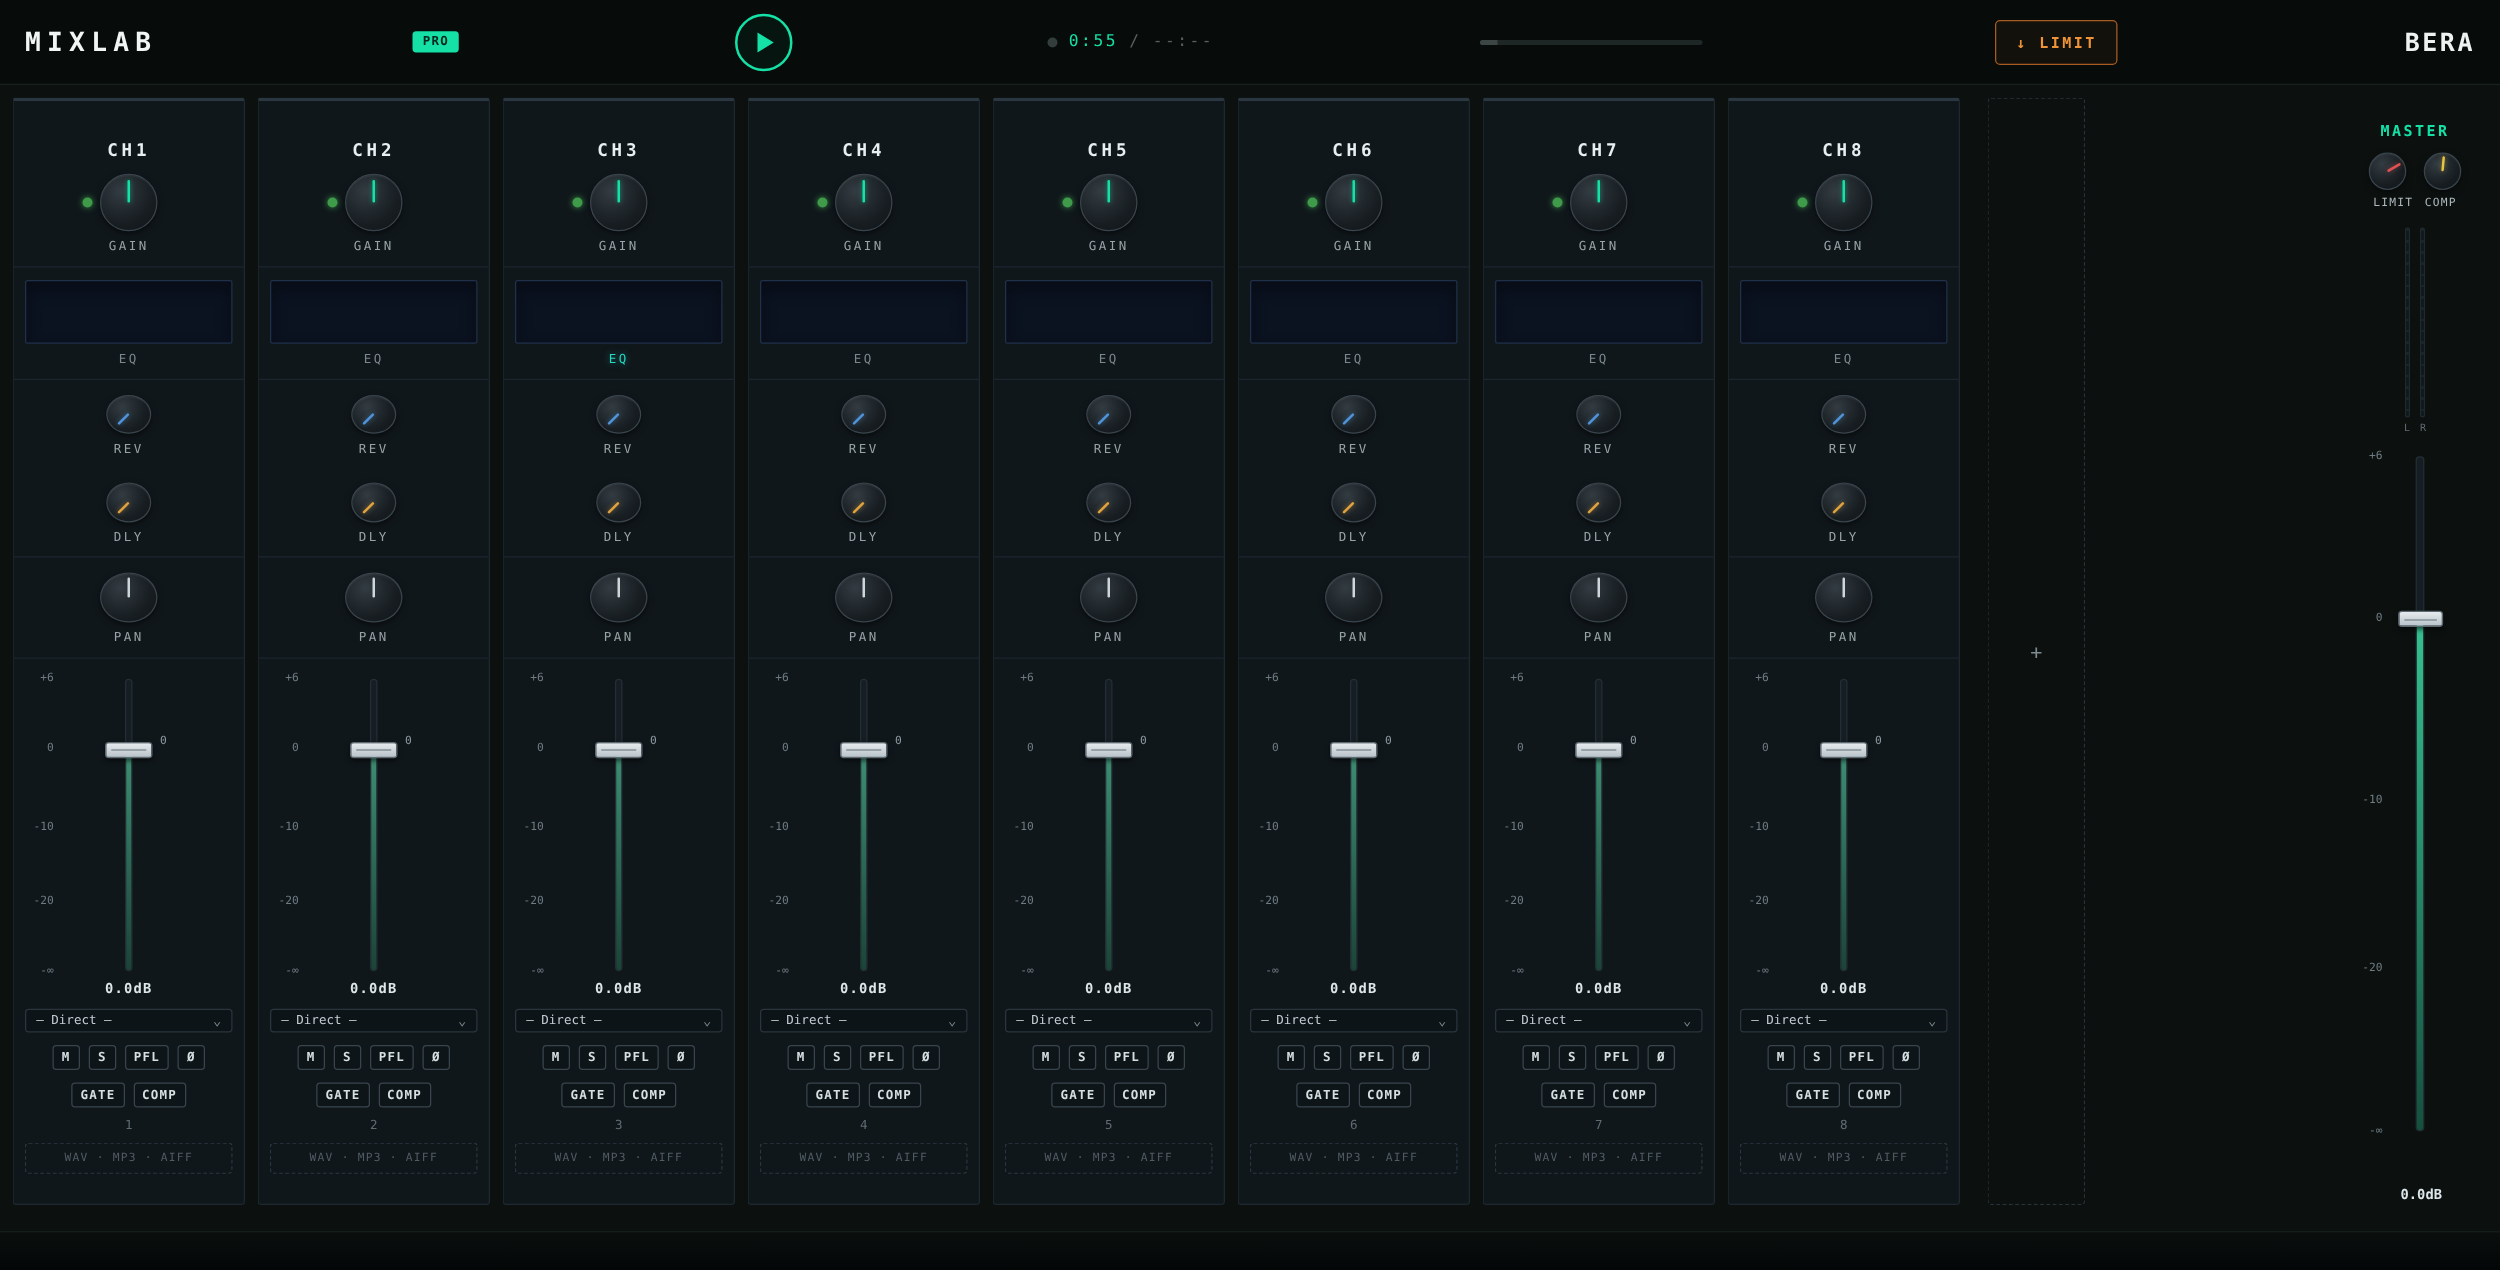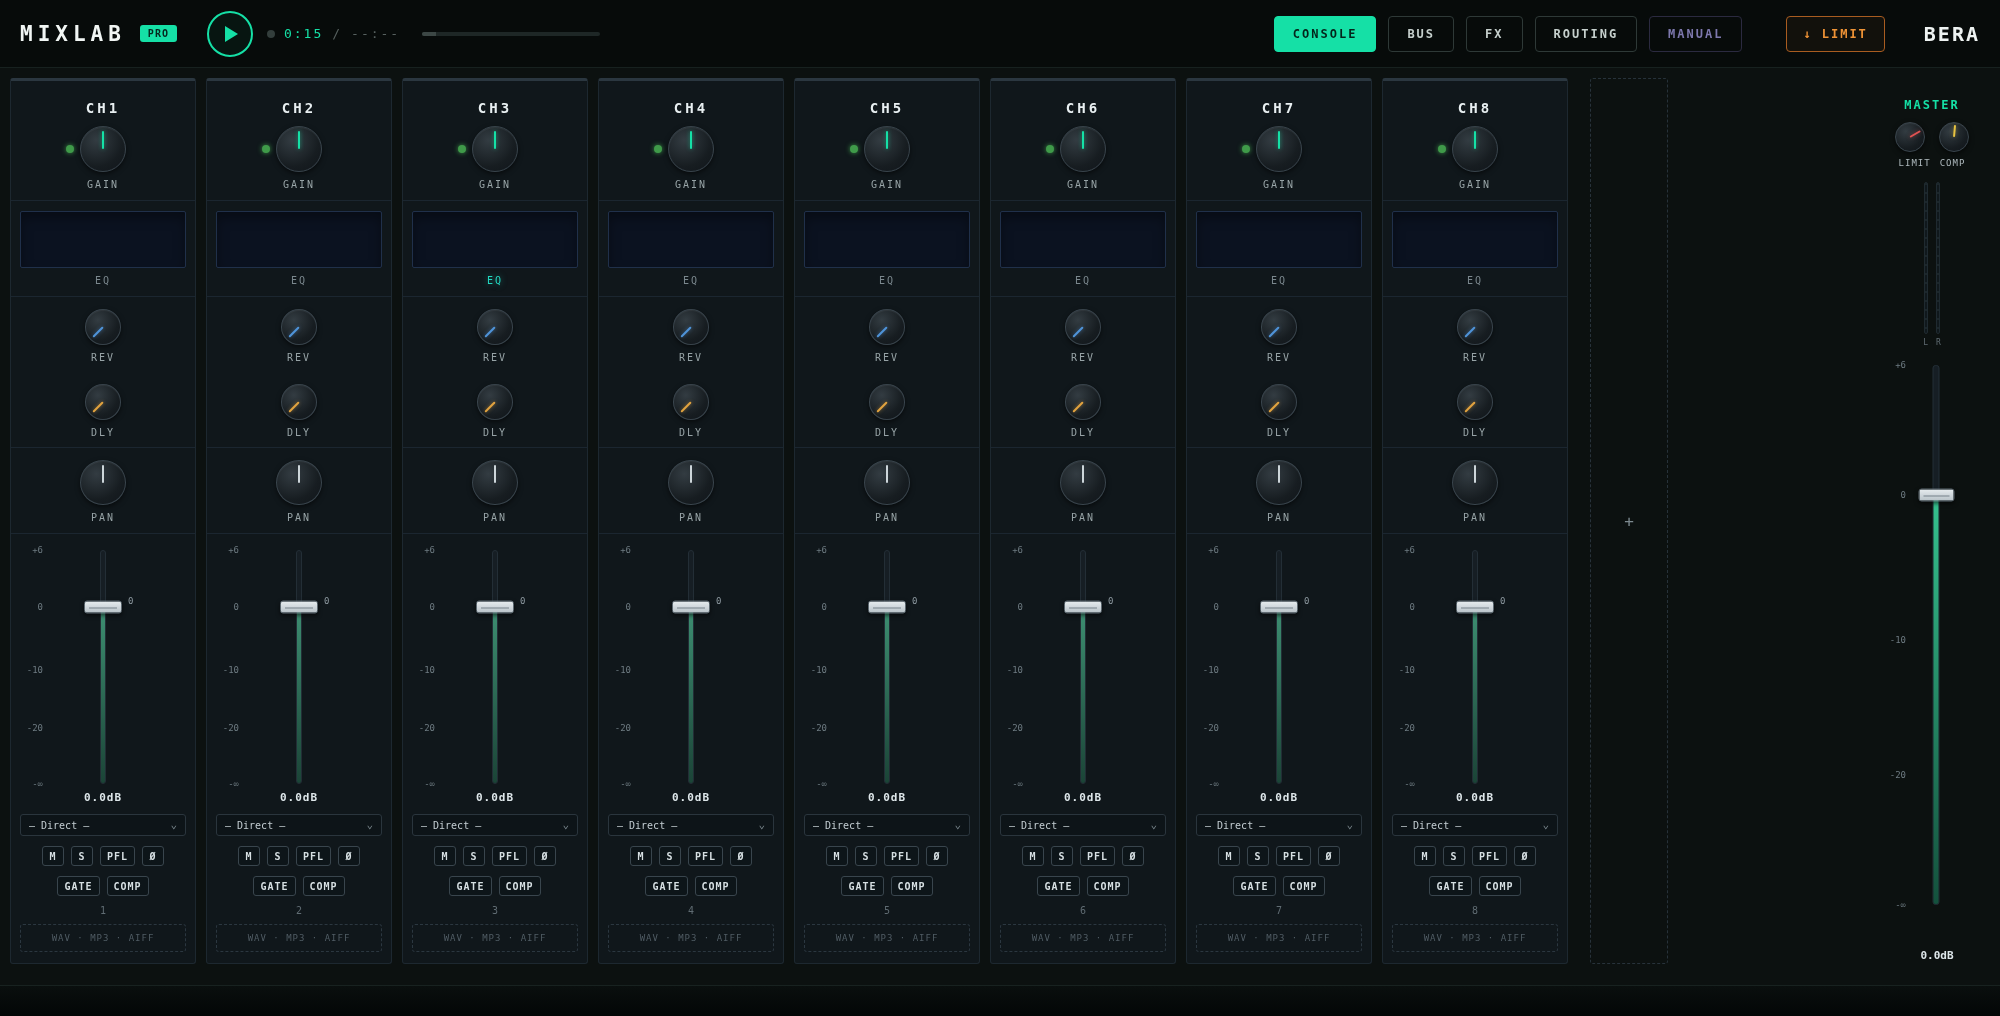--- a/index.html
+++ b/index.html
@@ -36,21 +36,21 @@
                 color:#ef9336; font-size:12px; font-weight:bold; letter-spacing:2px;
                 font-family:inherit; cursor:pointer; }
   .brand-right { margin-left:25px; font-size:20px; font-weight:bold; letter-spacing:2px; color:#eef3f2; }
 
   
   .console { flex:1; display:flex; align-items:flex-start; padding:10px 10px 0;
              background:#0c1110; border-bottom:1px solid #182220; }
   .strips { display:flex; gap:10px; }
   .strip { width:186px; height:886px; background:#10171b; border:1px solid #1d2830;
            border-top:3px solid #2b3740; border-radius:3px;
-           display:flex; flex-direction:column; align-items:center; padding:11px 0; }
+           display:flex; flex-direction:column; align-items:center; padding:24px 0; }
   .strip-title { font-size:14px; font-weight:bold; letter-spacing:3px; color:#e8eff1; margin:8px 0 10px; }
   .divider { width:100%; height:1px; flex:0 0 1px; background:#1b2630; }
 
   .knob { position:relative; border-radius:50%;
           background:radial-gradient(circle at 35% 30%, #333c42, #171d21 62%, #10151a);
           border:1px solid #39444c;
           box-shadow:0 2px 5px rgba(0,0,0,.55), inset 0 1px 1px rgba(255,255,255,.06);
           cursor:pointer; }
   .knob-lg { width:46px; height:46px; }
   .knob-sm { width:36px; height:36px; }
@@ -153,34 +153,27 @@
 <div class="app">
 
   <header class="topbar">
     <span class="brand">MIXLAB</span>
     <span class="badge">PRO</span>
     <button class="play-btn">
       <span class="play-tri"></span>
     </button>
     <div class="transport">
       <span class="rec-dot"></span>
-      <span class="time-cur">0:15</span>
+      <span class="time-cur">0:55</span>
       <span class="time-dim">/</span>
       <span class="time-dim">--:--</span>
     </div>
     <div class="progress">
       <div class="progress-fill"></div>
     </div>
-    <nav class="tabs">
-      <button class="tab active">CONSOLE</button>
-      <button class="tab">BUS</button>
-      <button class="tab">FX</button>
-      <button class="tab">ROUTING</button>
-      <button class="tab purple">MANUAL</button>
-    </nav>
     <button class="export-btn">
       <span>↓</span>
       <span>LIMIT</span>
     </button>
     <span class="brand-right">BERA</span>
   </header>
 
   <main class="console">
     <div class="strips" id="strips">
   <section class="strip">

